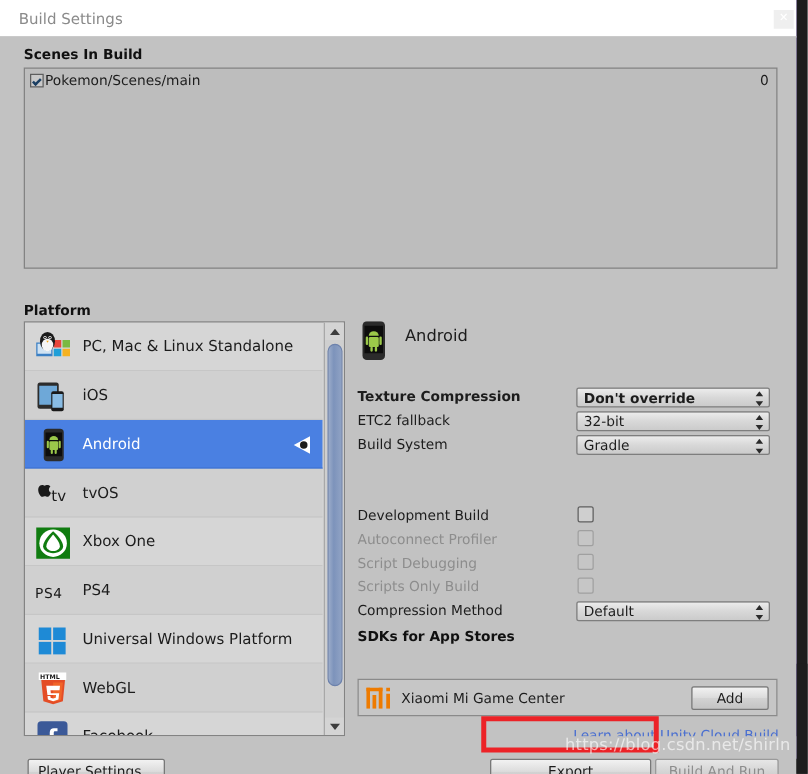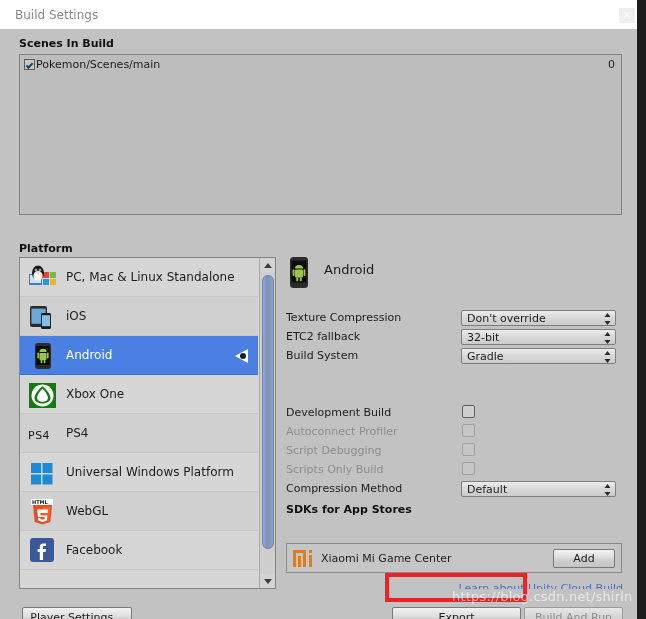--- a/index.html
+++ b/index.html
@@ -191,20 +191,29 @@
           </div>
           <div class="plat-label">Android</div>
           <div class="unity-badge">
             <svg width="18" height="18" viewBox="0 0 18 18">
               <path d="M16 2 L16 16 L3 9 Z" fill="#ffffff"></path>
               <circle cx="11" cy="9" r="3" fill="#1c1c1c"></circle>
             </svg>
           </div>
         </div>
 
+        <div class="plat-row alt">
+          <div class="plat-ico">
+            <svg width="30" height="28" viewBox="0 0 30 28">
+              <path d="M8.6 7.5 c-.1-2 1.5-3.4 1.6-3.5 -.9-1.3-2.3-1.5-2.8-1.5 -1.2-.12-2.3.7-2.9.7 -.6 0-1.5-.68-2.5-.66 -1.3.02-2.5.75-3.1 1.9 -1.34 2.32-.34 5.76.96 7.64.64.92 1.4 1.96 2.4 1.92.96-.04 1.33-.62 2.5-.62 1.16 0 1.5.62 2.52.6 1.04-.02 1.7-.94 2.34-1.87.73-1.07 1.03-2.1 1.05-2.16 -.02-.01-2.02-.78-2.04-3.1z" transform="translate(4,5) scale(0.82)" fill="#1a1a1a"></path>
+              <text x="13" y="20" font-family="DejaVu Sans" font-size="12" fill="#1a1a1a">tv</text>
+            </svg>
+          </div>
+          <div class="plat-label">tvOS</div>
+        </div>
 
         <div class="plat-row">
           <div class="plat-ico">
             <svg width="30" height="28" viewBox="0 0 30 28">
               <rect x="1" y="2" width="27" height="25" fill="#107c10"></rect>
               <circle cx="14.5" cy="14.5" r="11" fill="#ffffff"></circle>
               <path d="M14.5 5 c-4 3.5-8 8.5-8 12 0 3 3.5 5.5 8 5.5 s8-2.5 8-5.5 c0-3.5-4-8.5-8-12z" fill="#107c10"></path>
               <path d="M14.5 7.5 c-2.6 3-5.4 6.8-5.4 9.4 0 2.1 2.4 3.8 5.4 3.8 s5.4-1.7 5.4-3.8 c0-2.6-2.8-6.4-5.4-9.4z" fill="#ffffff"></path>
             </svg>
           </div>
@@ -279,21 +288,21 @@
             <rect x="9" y="12.6" width="8" height="8" rx="1.1"></rect>
             <rect x="6.6" y="12.2" width="1.9" height="6.8" rx="0.9"></rect>
             <rect x="17.5" y="12.2" width="1.9" height="6.8" rx="0.9"></rect>
             <rect x="10.3" y="20.3" width="1.9" height="4" rx="0.9"></rect>
             <rect x="13.8" y="20.3" width="1.9" height="4" rx="0.9"></rect>
           </g>
         </svg>
       </div>
       <div class="plat-title" style="left:38px;">Android</div>
 
-      <div class="setting-row" style="top:53px;">
+      <div class="setting-row" style="top:53px;font-weight:bold;">
         <div class="s-label">Texture Compression</div>
         <div class="dropdown">
           <span class="dd-text">Don't override</span>
           <span class="dd-arrows">
             <svg width="7" height="12" viewBox="0 0 7 12">
                 <path d="M3.5 0 L6.5 4 L0.5 4 Z" fill="#2a2a2a"></path>
                 <path d="M3.5 12 L0.5 8 L6.5 8 Z" fill="#2a2a2a"></path>
               </svg>
           </span>
         </div>

